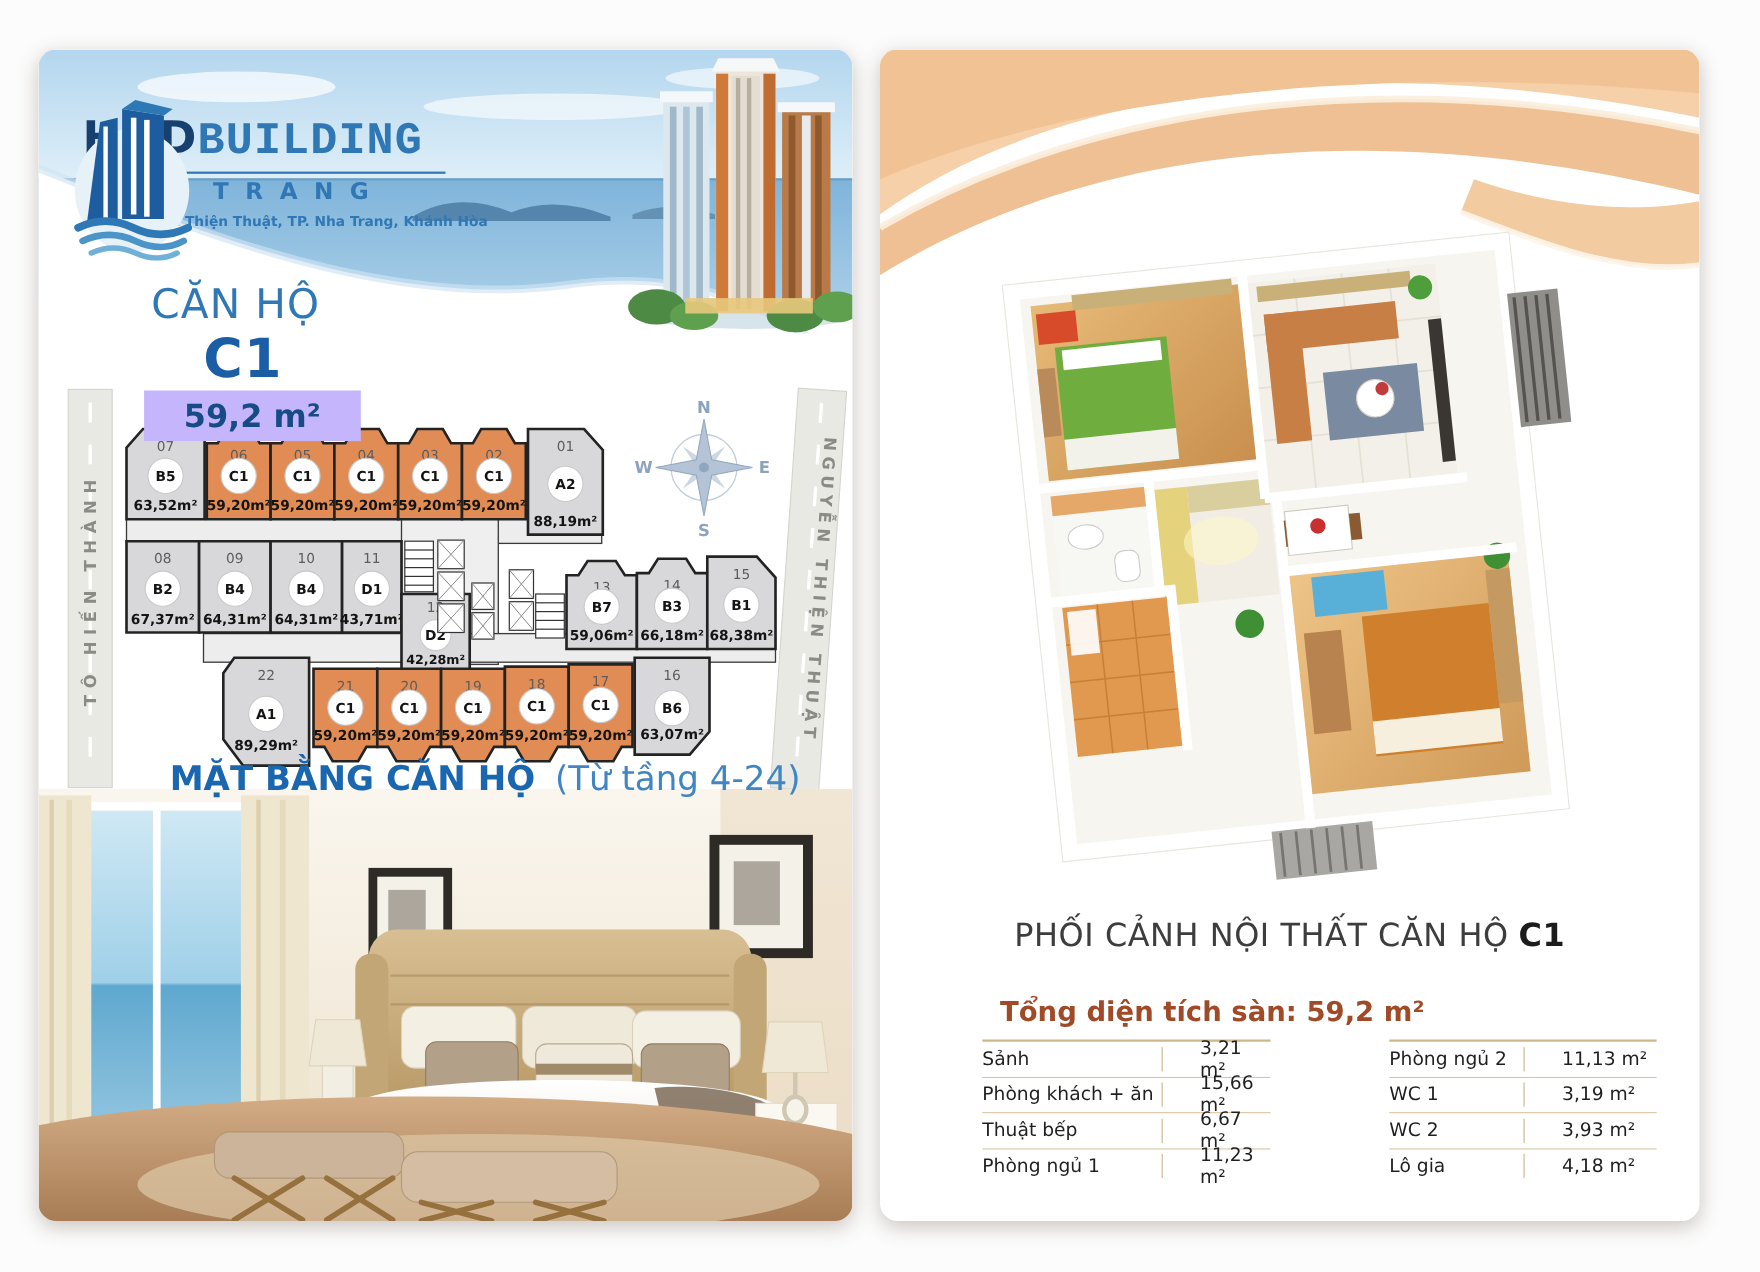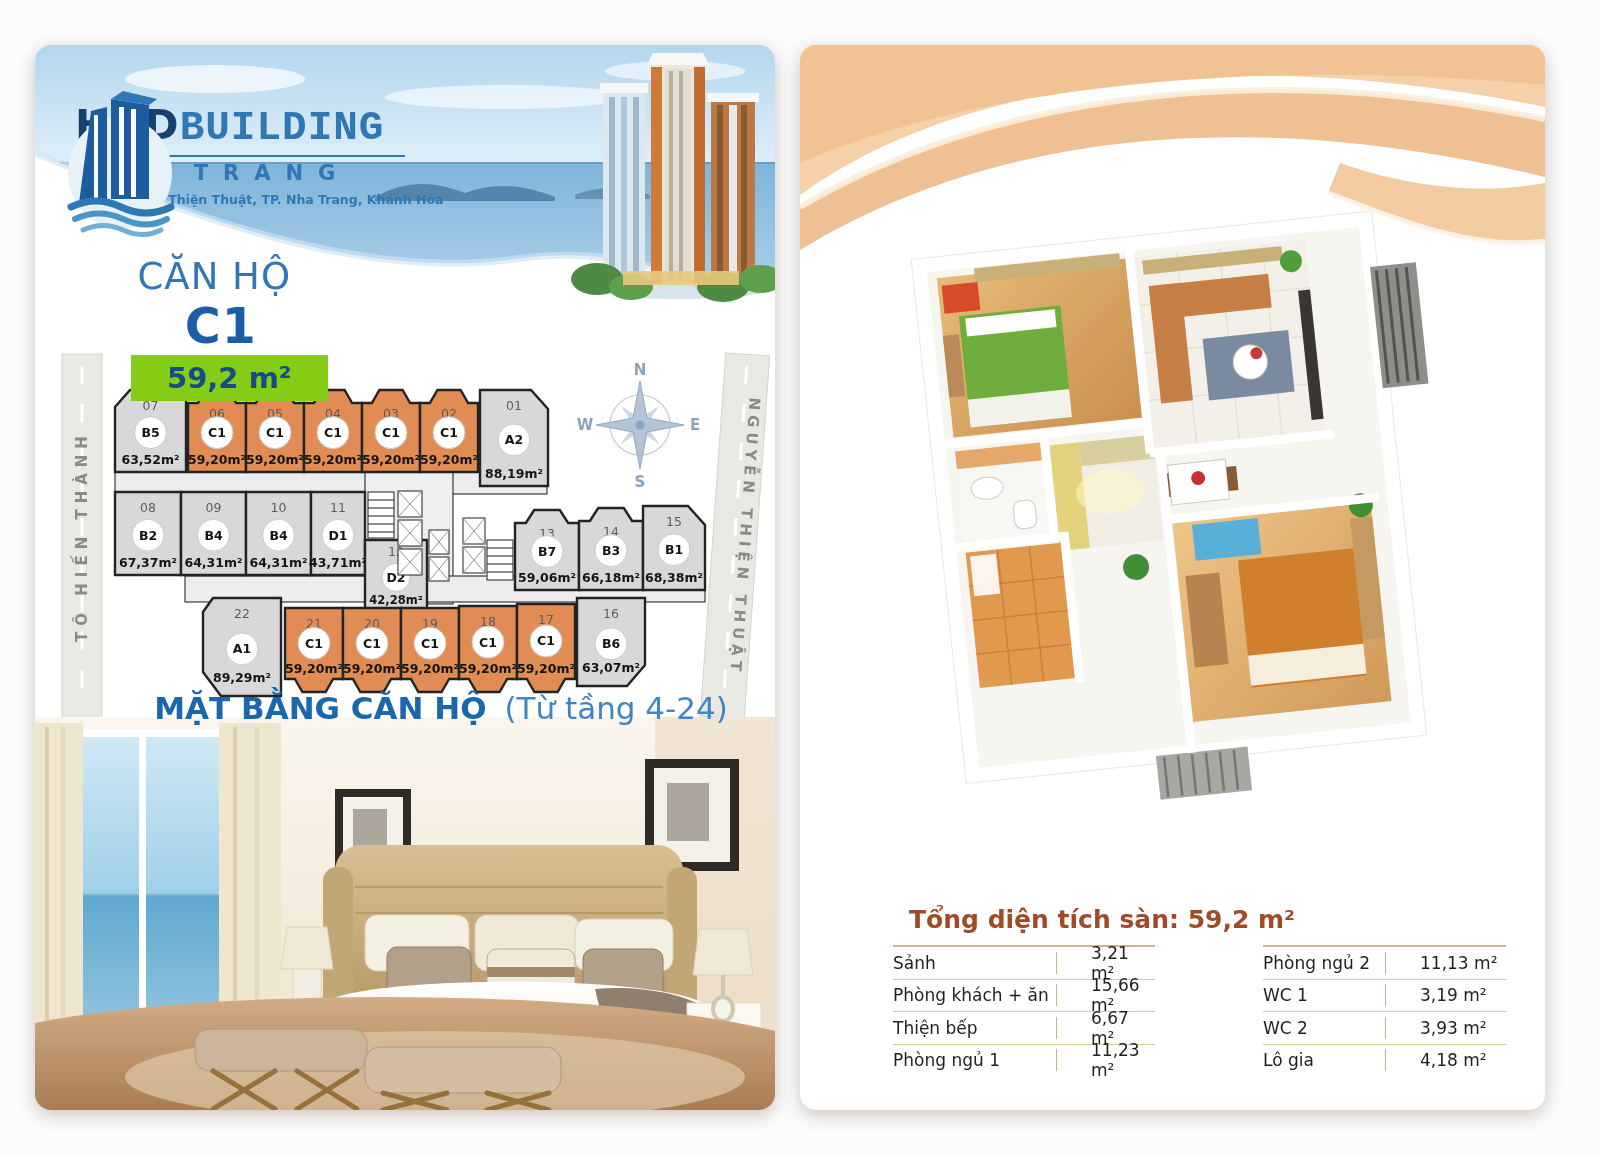--- a/index.html
+++ b/index.html
@@ -23,21 +23,21 @@
   .brand-hud{color:#17406f;}
   .brand-building{color:#2f77b5;font-family:Liberation Mono, monospace;}
   .brand-line{border-top:2px solid #2f77b5;margin:6px 0 4px 0;width:330px;}
   .brand-city{font-weight:800;font-size:21px;letter-spacing:15px;color:#2f77b5;white-space:nowrap;}
   .brand-address{margin-top:7px;font-size:12.5px;font-weight:700;color:#2f77b5;}
 
   
   .title-row{position:absolute;left:66px;top:210px;display:flex;align-items:center;z-index:5;flex-direction:column;}
   .title-prefix{font-size:37px;color:#2f77b5;letter-spacing:1px;}
   .title-code{font-size:49px;font-weight:800;color:#1b5ea6;margin-left:13px;letter-spacing:1px;}
-  .title-badge{margin-left:30px;background:#84cc16;color:#174b85;font-weight:800;
+  .title-badge{margin-left:30px;background:#c4b5fd;color:#174b85;font-weight:800;
                font-size:29px;padding:6px 36px;}
 
   
   .fp-svg{position:absolute;left:0;top:295px;width:740px;height:395px;}
   .fp-caption{position:absolute;left:0;top:645px;width:740px;text-align:center;font-size:31px;z-index:4;padding-left:36px;}
   .fp-caption .cap-b{font-weight:700;color:#1a67b0;}
   .fp-caption .cap-n{color:#4186c2;margin-left:8px;}
 
   .bed-svg{position:absolute;left:0;top:672px;width:740px;height:393px;}
 
@@ -590,36 +590,39 @@
         <line x1="150" y1="332" x2="260" y2="332"></line>
         <line x1="252" y1="232" x2="252" y2="330"></line>
         <line x1="262" y1="332" x2="262" y2="474"></line>
         <line x1="360" y1="258" x2="536" y2="258"></line>
         <line x1="366" y1="262" x2="366" y2="556"></line>
         <line x1="366" y1="326" x2="574" y2="326"></line>
       </g>
     </g>
   </svg>
 
+  <div class="rp-caption">
+    <span>PHỐI CẢNH NỘI THẤT CĂN HỘ</span><b>C1</b>
+  </div>
 
   <div class="rp-summary">Tổng diện tích sàn: 59,2 m²</div>
   <div class="rp-tables">
     <div class="rt-group rt-g1" id="table-left">
         <div class="rt-row">
           <span class="rt-label">Sảnh</span>
           <span class="rt-vline"></span>
           <span class="rt-value">3,21 m²</span>
         </div>
         <div class="rt-row">
           <span class="rt-label">Phòng khách + ăn</span>
           <span class="rt-vline"></span>
           <span class="rt-value">15,66 m²</span>
         </div>
         <div class="rt-row">
-          <span class="rt-label">Thiện bếp</span>
+          <span class="rt-label">Thuật bếp</span>
           <span class="rt-vline"></span>
           <span class="rt-value">6,67 m²</span>
         </div>
         <div class="rt-row">
           <span class="rt-label">Phòng ngủ 1</span>
           <span class="rt-vline"></span>
           <span class="rt-value">11,23 m²</span>
         </div>
       </div>
     <div class="rt-group rt-g2" id="table-right">

